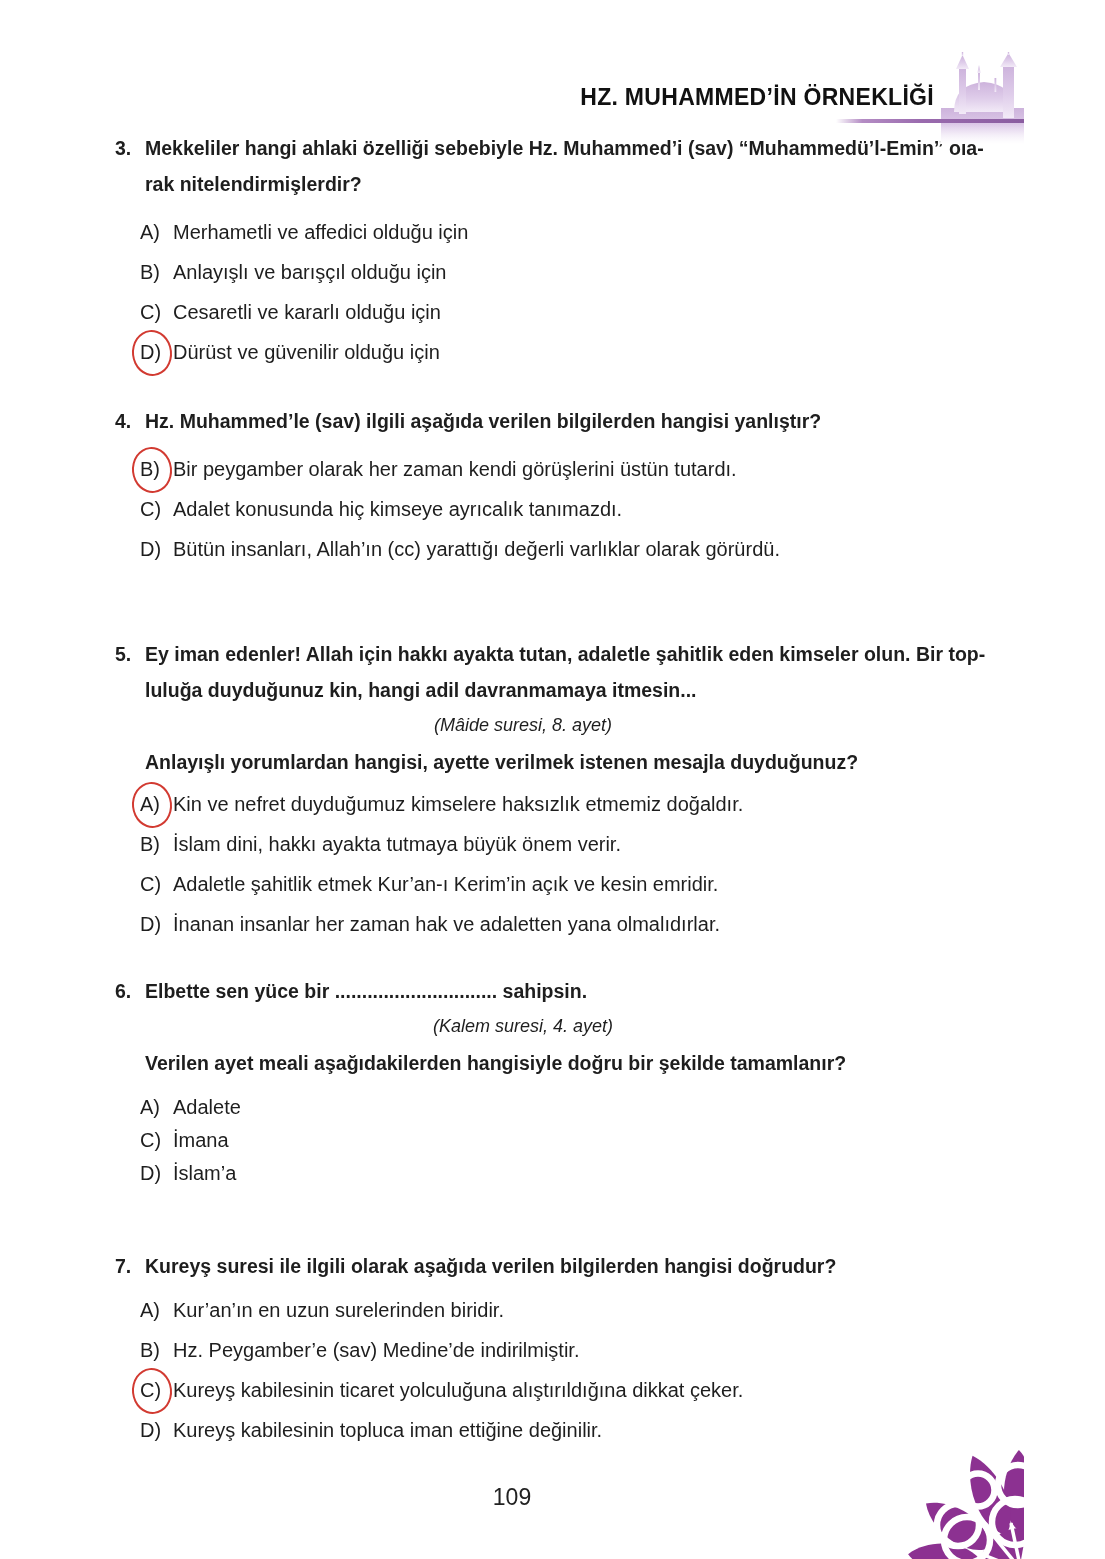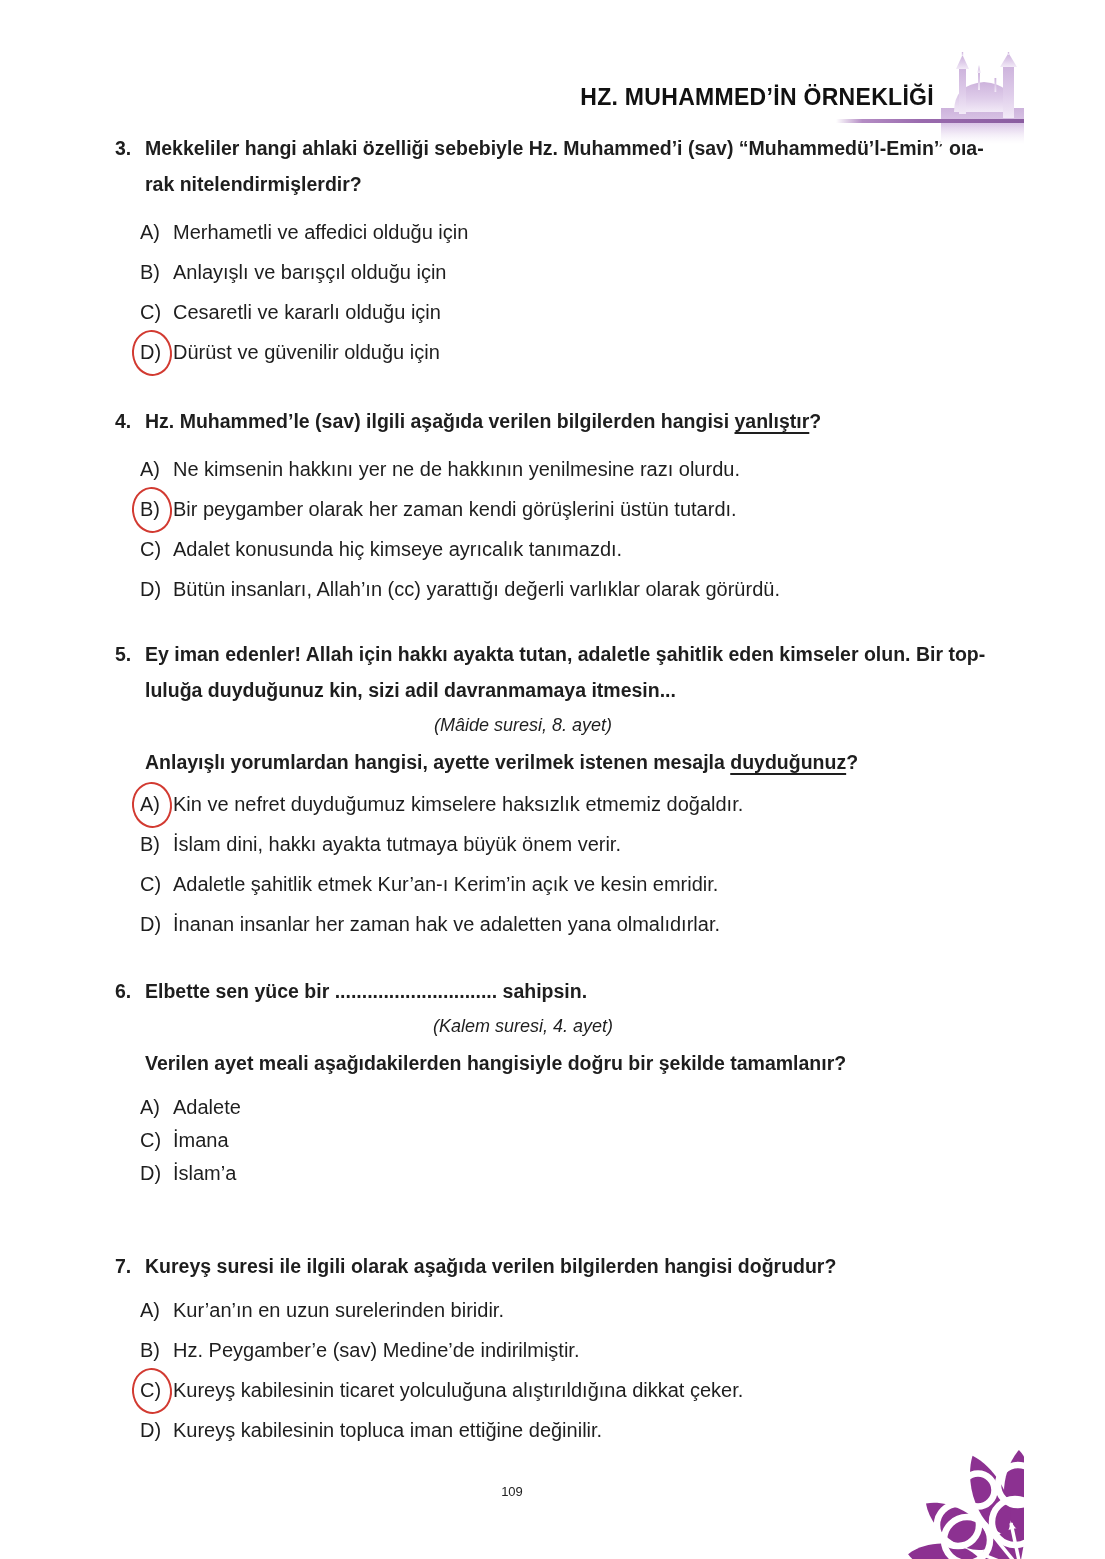--- a/index.html
+++ b/index.html
@@ -12,29 +12,29 @@
              background:linear-gradient(90deg,rgba(154,107,174,0) 0%,#b48cc4 14%,#9a6bae 45%,#8a5ca0 100%);z-index:3;}
   .mosque{position:absolute;top:52px;right:0;width:85px;height:92px;z-index:2;}
   
   .q{position:absolute;left:115px;right:93px;}
   .stem{display:flex;font-weight:bold;font-size:19.5px;line-height:36px;}
   .qnum{width:30px;flex:none;}
   .qtext{flex:1;}
   .stem-line{white-space:nowrap;}
   .source{text-align:center;font-style:italic;font-size:18px;line-height:34px;}
   .substem{font-weight:bold;font-size:19.5px;line-height:36px;padding-left:30px;margin-top:2px;white-space:nowrap;}
-  .ul{text-decoration:underline;text-underline-offset:4px;text-decoration-thickness:2px;}
+  .ul{text-underline-offset:4px;text-decoration-thickness:2px;}
   .options{margin-top:10px;padding-left:25px;}
   .option{position:relative;font-size:20px;line-height:40px;white-space:nowrap;}
   .options.tight .option{line-height:33px;}
   .letter{position:relative;display:inline-block;min-width:33px;}
   .circle{position:absolute;width:36px;height:42px;left:-8px;top:-2px;
           border:2.5px solid #d23a31;border-radius:50%;transform:rotate(-6deg);pointer-events:none;}
   .options.tight .circle{height:40px;top:-4px;}
-  .pagenum{position:absolute;top:1484px;left:0;width:100%;text-align:center;font-size:13px;color:#222;}
+  .pagenum{position:absolute;top:1484px;left:0;width:100%;text-align:center;font-size:23px;color:#222;}
   .flower{position:absolute;right:0;bottom:0;width:125px;height:139px;}
   .mt6{margin-top:6px;}
 </style>
 </head>
 <body>
 
 <div class="page">
 
   <svg class="mosque" viewBox="0 0 85 92" aria-hidden="true">
     <defs>
@@ -90,40 +90,37 @@
     </div>
   </div>
 
   <div class="q" style="top:403px">
     <div class="stem">
       <span class="qnum">4.</span>
       <span class="qtext stem-line"><span>Hz. Muhammed’le (sav) ilgili aşağıda verilen bilgilerden hangisi </span><span class="ul">yanlıştır</span><span>?</span></span>
     </div>
     <div class="options">
       <div class="option">
-        <span class="letter">A)</span><span>Ne kimsenin hakkını yer ne de hakkının yenilmesine razı olurdu.</span>
-      </div>
-      <div class="option">
         <span class="letter"><i class="circle"></i><span>B)</span></span><span>Bir peygamber olarak her zaman kendi görüşlerini üstün tutardı.</span>
       </div>
       <div class="option">
         <span class="letter">C)</span><span>Adalet konusunda hiç kimseye ayrıcalık tanımazdı.</span>
       </div>
       <div class="option">
         <span class="letter">D)</span><span>Bütün insanları, Allah’ın (cc) yarattığı değerli varlıklar olarak görürdü.</span>
       </div>
     </div>
   </div>
 
   <div class="q" style="top:636px">
     <div class="stem">
       <span class="qnum">5.</span>
       <span class="qtext">
         <span class="stem-line">Ey iman edenler! Allah için hakkı ayakta tutan, adaletle şahitlik eden kimseler olun. Bir top-</span><br>
-        <span class="stem-line">luluğa duyduğunuz kin, sizi adil davranmamaya itmesin...</span>
+        <span class="stem-line">luluğa duyduğunuz kin, hangi adil davranmamaya itmesin...</span>
       </span>
     </div>
     <div class="source">(Mâide suresi, 8. ayet)</div>
     <div class="substem"><span>Anlayışlı yorumlardan hangisi, ayette verilmek istenen mesajla </span><span class="ul">duyduğunuz</span><span>?</span></div>
     <div class="options" style="margin-top:4px">
       <div class="option">
         <span class="letter"><i class="circle"></i><span>A)</span></span><span>Kin ve nefret duyduğumuz kimselere haksızlık etmemiz doğaldır.</span>
       </div>
       <div class="option">
         <span class="letter">B)</span><span>İslam dini, hakkı ayakta tutmaya büyük önem verir.</span>

